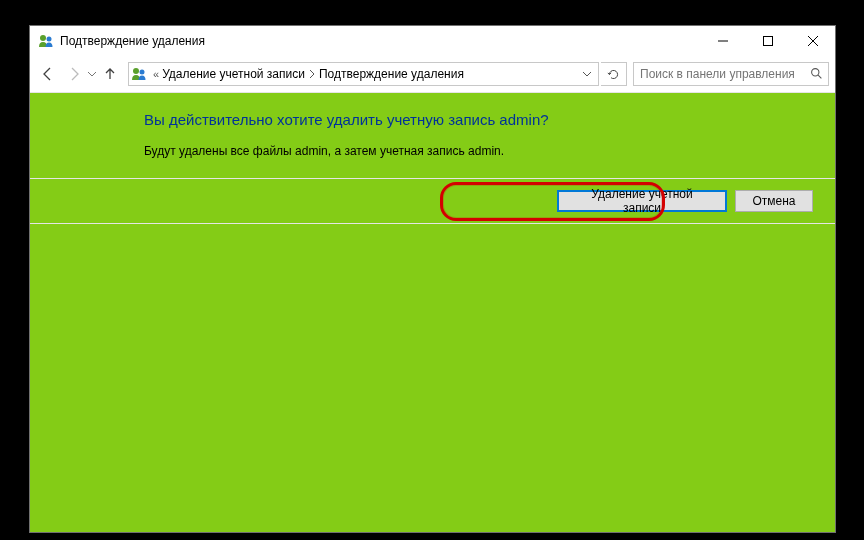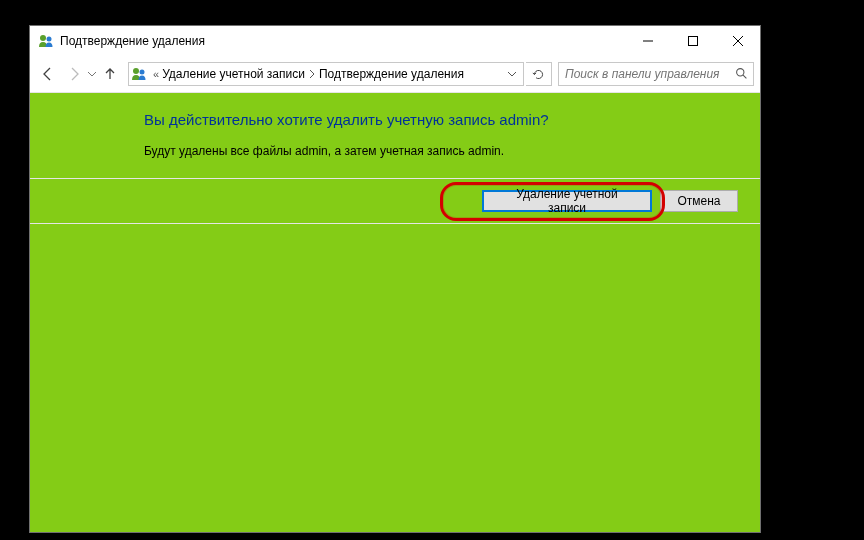--- a/index.html
+++ b/index.html
@@ -11,21 +11,21 @@
     font-family: "Segoe UI", Tahoma, sans-serif;
     font-size: 12px;
     color: #000;
     position: relative;
     overflow: hidden;
   }
   .window {
     position: absolute;
     left: 29px;
     top: 25px;
-    width: 732px;
+    width: 807px;
     height: 508px;
     background: #fff;
     border: 1px solid #707070;
     display: flex;
     flex-direction: column;
   }
   
   .titlebar {
     height: 30px;
     display: flex;
@@ -136,21 +136,20 @@
     padding: 0 4px;
   }
   .searchbox input {
     flex: 1 1 auto;
     border: none;
     outline: none;
     font-size: 12px;
     font-family: inherit;
     color: #be185d;
     background: transparent;
-    font-style: italic;
   }
   .searchbox .search-icon {
     width: 14px; height: 14px;
     color: #555;
     flex: 0 0 auto;
   }
   
   .nav-divider {
     height: 1px;
     background: #e5e5e5;

